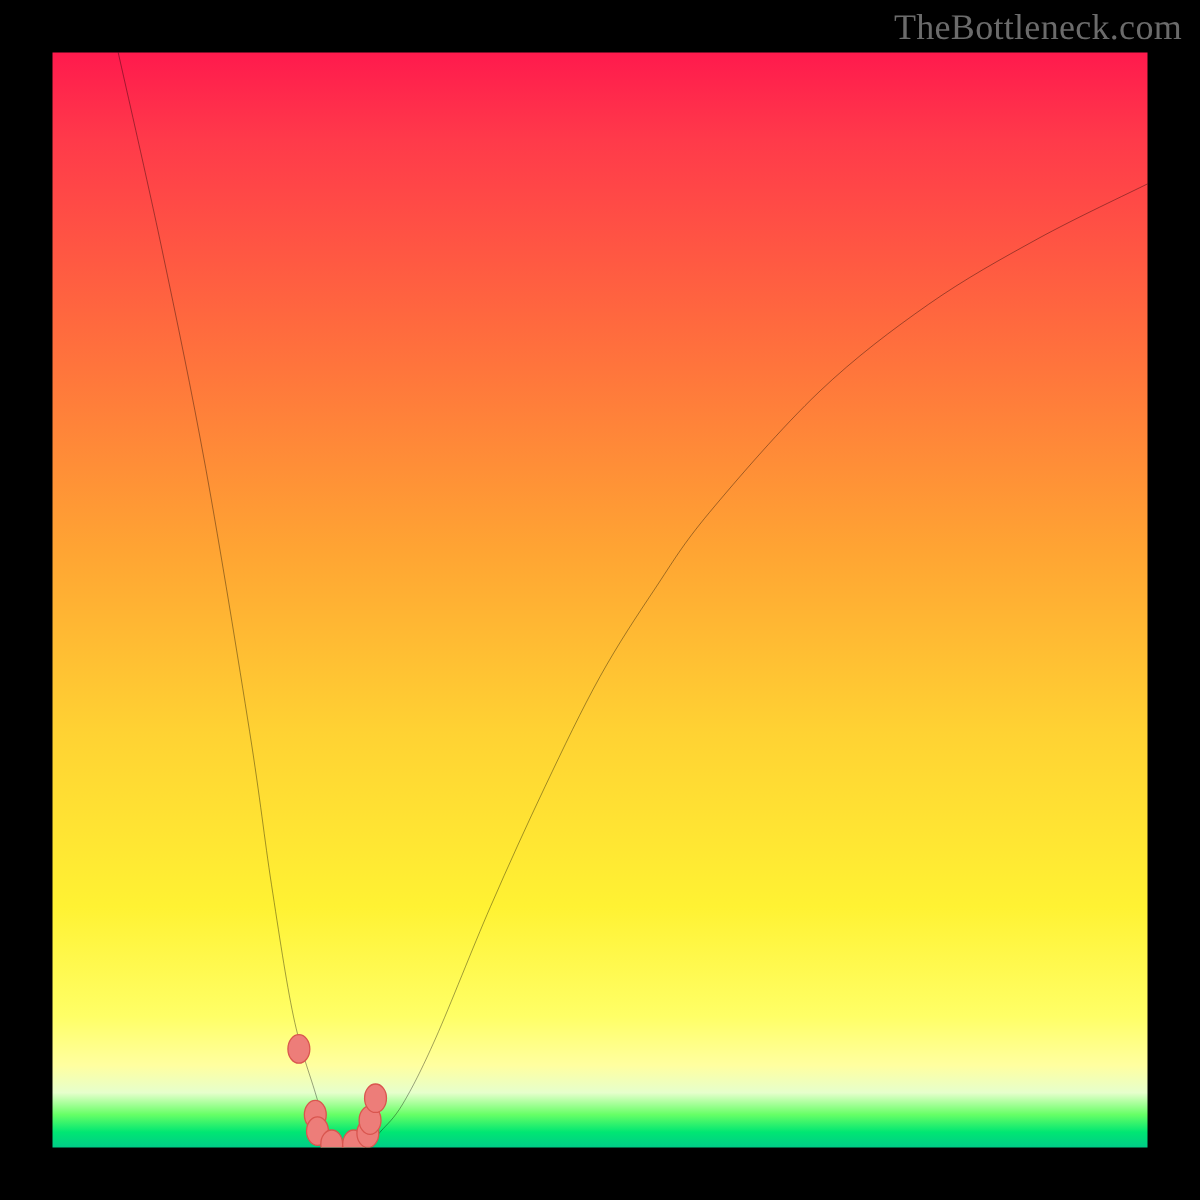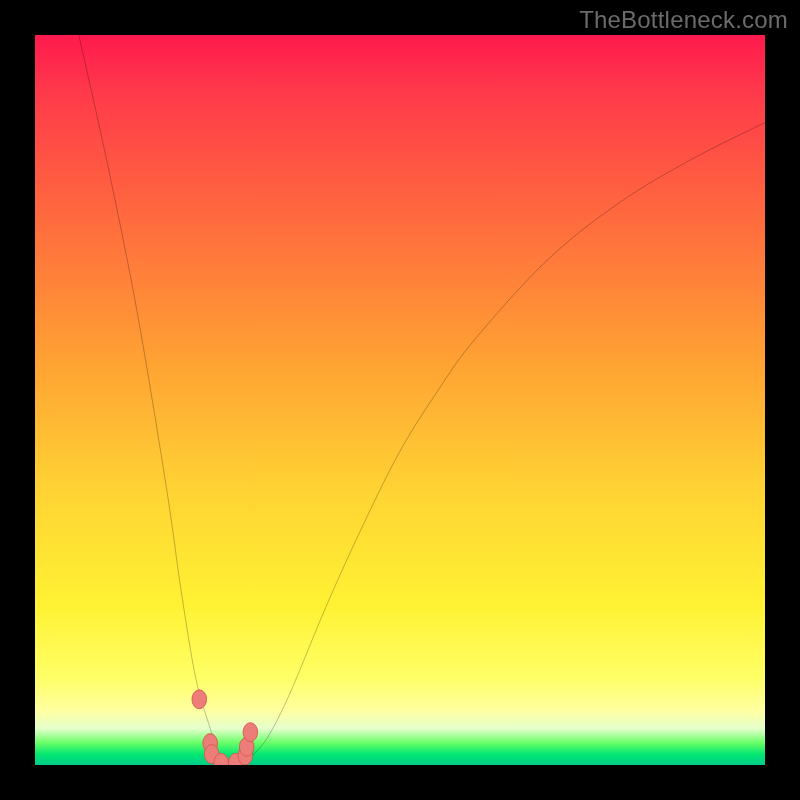--- a/index.html
+++ b/index.html
@@ -11,20 +11,21 @@
     overflow: hidden;
     font-family: Arial, Helvetica, sans-serif;
   }
   .frame {
     position: absolute;
     top: 0;
     left: 0;
     width: 800px;
     height: 800px;
     background: #000;
+    font-family: Liberation Serif, serif;
   }
   .plot-area {
     position: absolute;
     top: 35px;
     left: 35px;
     width: 730px;
     height: 730px;
     
   }
   .gradient {

